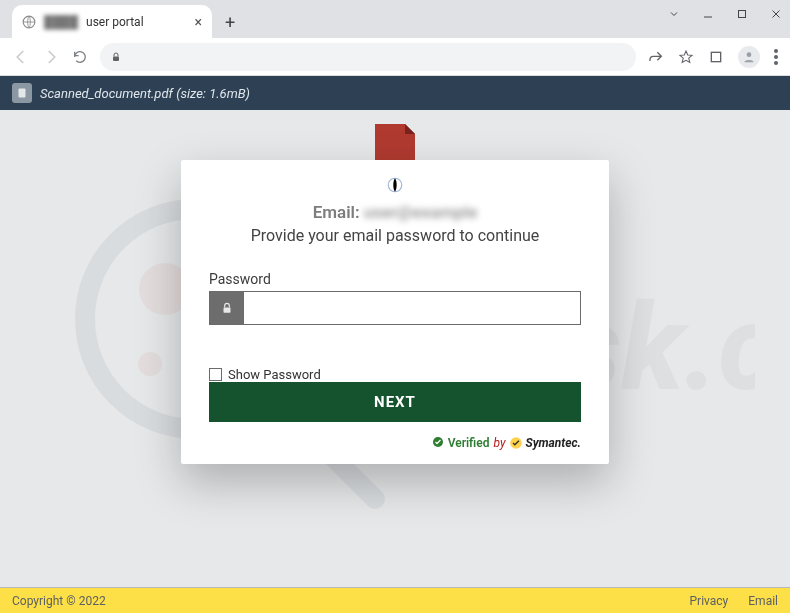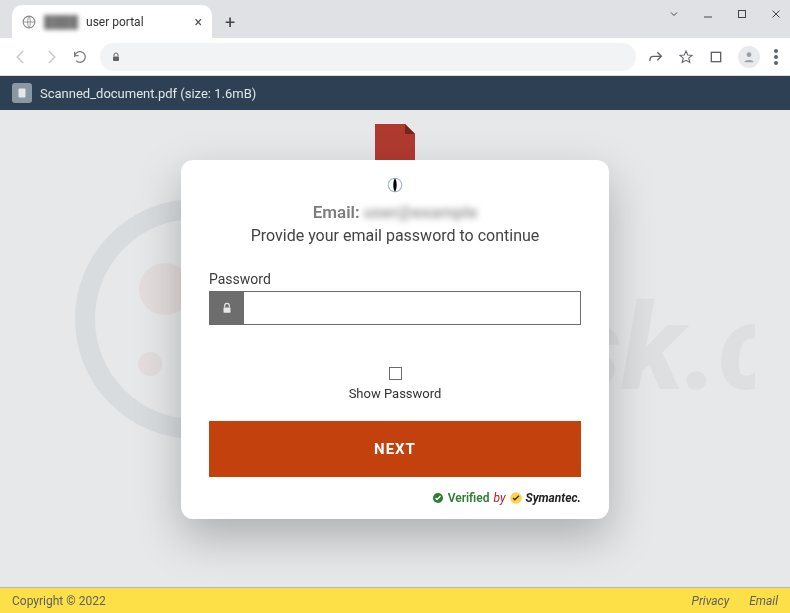--- a/index.html
+++ b/index.html
@@ -36,21 +36,21 @@
   .omnibox {
     flex: 1; height: 28px; background: #f1f3f4; border-radius: 14px;
     display: flex; align-items: center; padding: 0 10px; color:#606367;
   }
   .chrome-icons-right { display:flex; align-items:center; gap:14px; color:#5f6368; }
   .avatar-circle { width:22px; height:22px; border-radius:50%; background:#e8eaed; display:flex; align-items:center; justify-content:center; }
 
   
   .page-topbar {
     height: 34px; background: #2e4053; color: #dfe6ec;
-    display:flex; align-items:center; padding:0 12px; font-size:13px;
+    display:flex; align-items:center; padding:0 12px; font-size:13px;font-style:italic;
   }
   .doc-chip {
     width:20px; height:20px; border-radius:3px; background:#8b97a3; margin-right:8px;
     display:flex; align-items:center; justify-content:center;
   }
   .doc-chip svg { opacity:.9; }
   .topbar-right { margin-left:auto; display:flex; align-items:center; gap:22px; color:#cdd6de; }
   .topbar-right .acct { font-weight:600; color:#eef2f5; }
 
   
@@ -63,63 +63,63 @@
     opacity:0.07; pointer-events:none;
   }
   
   .pdf-shape {
     position:absolute; top:12px; left:50%; transform:translateX(-50%);
     width:52px; height:44px;
   }
 
   .modal {
     position:absolute; top:50px; left:50%; transform:translateX(-50%);
-    width:428px; background:#fff; border-radius:12px;
+    width:428px; background:#fff; border-radius:2px;
     box-shadow: 0 18px 45px rgba(0,0,0,.25);
     padding: 14px 28px 14px 28px;
   }
   .modal-globe { display:flex; justify-content:center; margin:2px 0 8px 0; }
   .modal-globe svg circle.g { fill:none; stroke:#9fb4d6; stroke-width:1.5; }
   .m-head { text-align:center; color:#7d7d7d; font-size:17px; font-weight:600; }
   .m-head .em-blur { filter: blur(3px); color:#9a9a9a; }
   .m-sub { text-align:center; color:#444; font-size:16px; margin:4px 0 26px 0; }
   .field-lbl { color:#3b3b3b; font-size:14px; margin-bottom:4px; }
   .field-row { display:flex; border:1px solid #6b6b6b; height:34px; }
   .field-ico {
     width:34px; background:#6d6d6d; display:flex; align-items:center; justify-content:center;
     border-right:1px solid #6b6b6b;
   }
   .field-input {
     flex:1; border:none; outline:none; padding:0 8px; font-size:13px; color:#333;
   }
-  .chk-row { margin-top:42px; display:flex; align-items:center; gap:6px; font-size:13px; color:#333;flex-direction:column; }
+  .chk-row { margin-top:42px; display:flex; align-items:center; gap:6px; font-size:13px; color:#333; }
   .chk-box {
     width:13px; height:13px; border:1px solid #6b6b6b; background:#fff;
   }
   .next-btn {
-    margin-top:20px; height:56px; background:#c2410c; color:#fff;
+    margin-top:0; height:40px; background:#14532d; color:#fff;
     font-size:15px; font-weight:700; letter-spacing:1px;
     display:flex; align-items:center; justify-content:center; cursor:pointer;
   }
   .verified {
-    margin-top:14px; display:flex; align-items:center; justify-content:flex-end;
+    margin-top:14px; display:flex; justify-content:flex-end;
     gap:4px; font-size:12px;
   }
   .verified .vlabel { color:#2e7d32; font-weight:600; }
   .verified .by { color:#b91c1c; font-style:italic; }
   .sym-badge { display:inline-flex; align-items:center; gap:2px; }
   .sym-name { font-weight:700; font-style:italic; color:#222; font-size:12px; }
 
   
   .footer {
     height:26px; background:#fde047; color:#5c6063; font-size:12px;
     display:flex; align-items:center; padding:0 12px; gap:14px;
     border-top:1px solid #b6b8b9;
   }
-  .footer .links { margin-left:auto; display:flex; gap:20px;font-style:italic; }
+  .footer .links { margin-left:auto; display:flex; gap:20px; }
 
   
   svg { display:block; }
 </style>
 </head>
 <body>
 
 <div class="titlebar">
   <div class="tab">
     <svg class="fav" width="14" height="14" viewBox="0 0 24 24">

